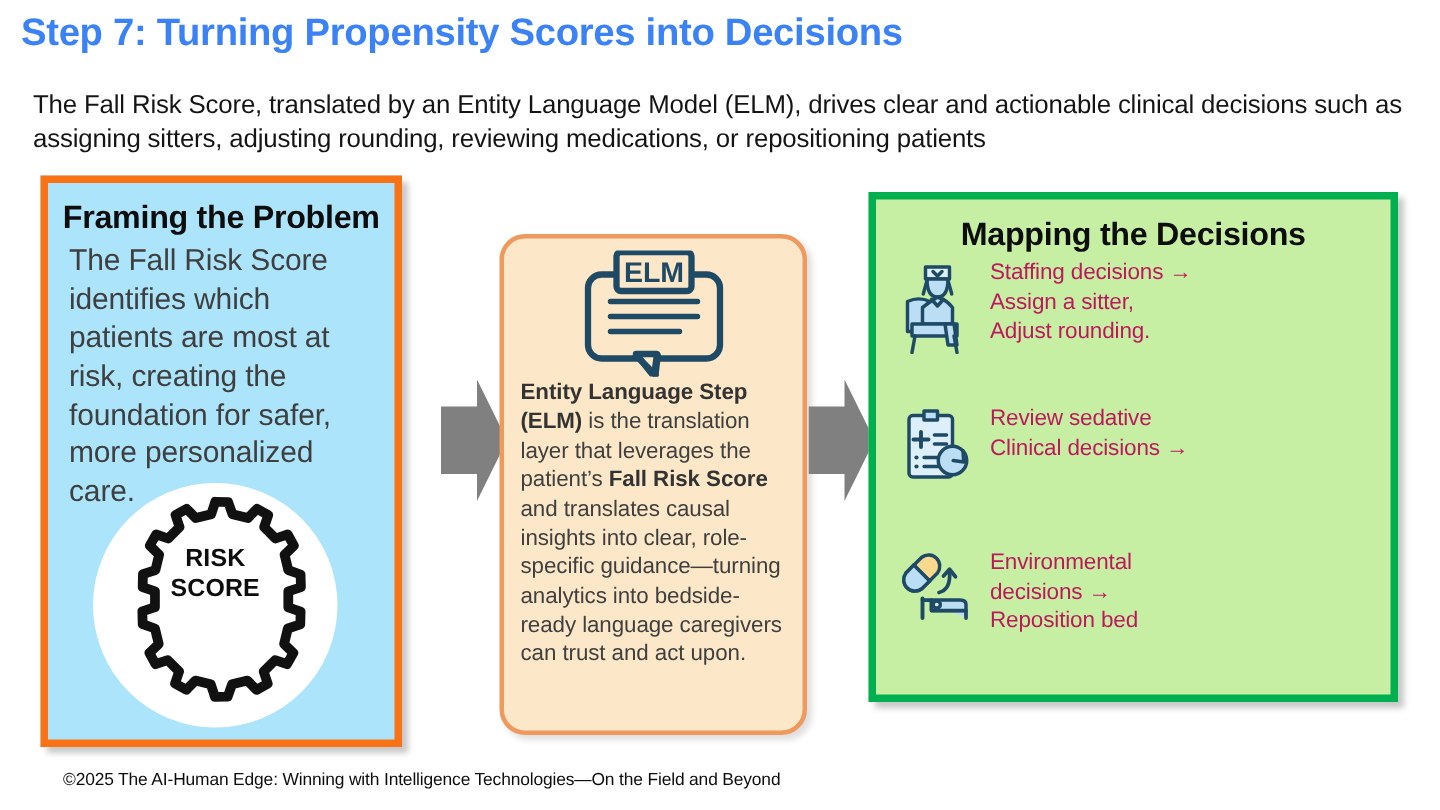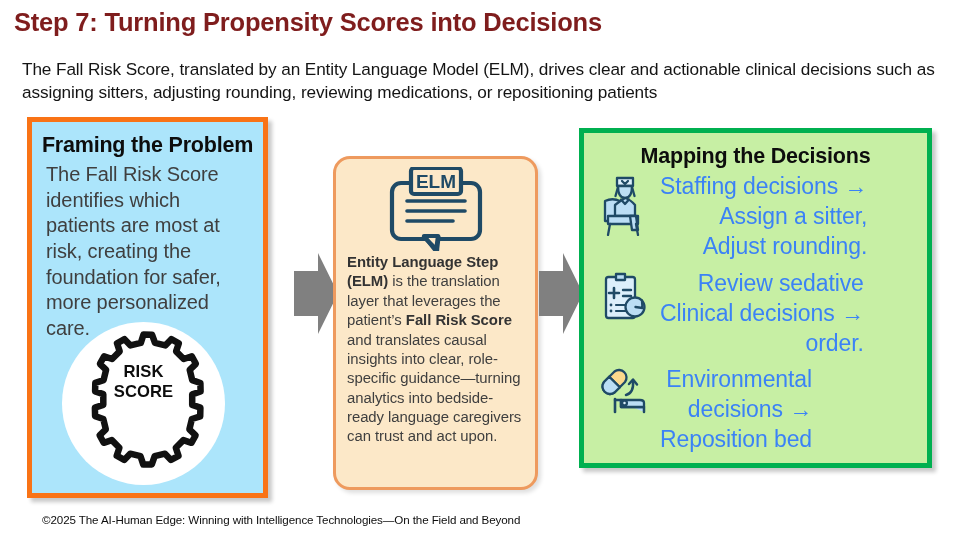--- a/index.html
+++ b/index.html
@@ -23,21 +23,21 @@
 
   
   .slide-title {
     position: absolute;
     left: 14px;
     top: 8px;
     width: 930px;
     font-size: 25.5px;
     font-weight: bold;
     letter-spacing: -0.2px;
-    color: #7f1d1d;
+    color: #3b82f6;
     line-height: 1.15;
   }
   .slide-subtitle {
     position: absolute;
     left: 22px;
     top: 58px;
     width: 918px;
     font-size: 17.2px;
     font-weight: normal;
     color: #141414;
@@ -156,26 +156,25 @@
     align-items: flex-start;
   }
   .decision-row .icon-slot {
     width: 58px;
     flex: 0 0 58px;
     display: flex;
     justify-content: center;
     padding-top: 2px;
   }
   .decision-row .row-text {
-    font-size: 23px;
+    font-size: 15px;
     line-height: 1.30;
-    color: #3b82f6;
+    color: #be185d;
     letter-spacing: -0.1px;
     padding-left: 6px;
-    text-align: right;
   }
   #row-staffing      { left: 596px; top: 172px; }
   #row-clinical      { left: 596px; top: 269px; }
   #row-environmental { left: 596px; top: 365px; }
 
   
   .footer {
     position: absolute;
     left: 42px;
     top: 513px;
@@ -303,21 +302,20 @@
           <path d="M 14,34 L 24,34 M 14,40 L 24,40" fill="none" stroke-width="2.2"></path>
 
           <circle cx="33" cy="36" r="9.5" fill="#BBDEF5"></circle>
           <path d="M 40,29.5 L 40.5,37 L 33.5,36" fill="none" stroke-width="2.4"></path>
         </g>
       </svg>
     </div>
     <div class="row-text">
       <div>Review sedative</div>
       <div>Clinical decisions →</div>
-      <div>order.</div>
     </div>
   </div>
 
   <div class="decision-row" id="row-environmental">
     <div class="icon-slot">
       <svg width="50" height="50" viewBox="0 0 50 50">
         <g stroke="#1F4A66" stroke-width="2.3" stroke-linejoin="round" stroke-linecap="round">
 
           <path d="M 14.5,4.5 A 7.5,7.5 0 0 1 25,15 L 14.5,25.5 A 7.5,7.5 0 0 1 4,15 Z" fill="#FBD98C" transform="rotate(0 14.5 15)"></path>
           <path d="M 9.2,9.7 L 19.8,20.3" fill="none"></path>

